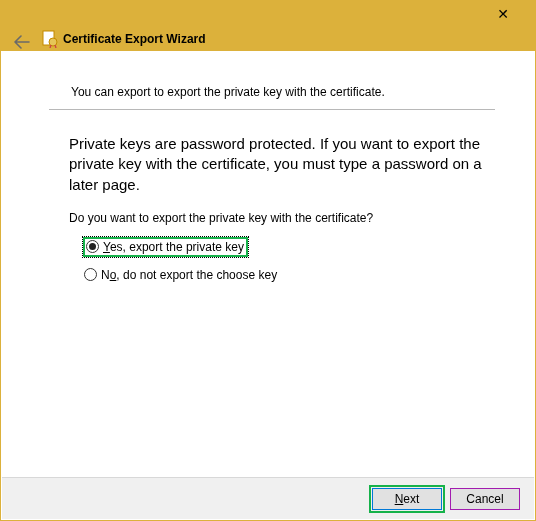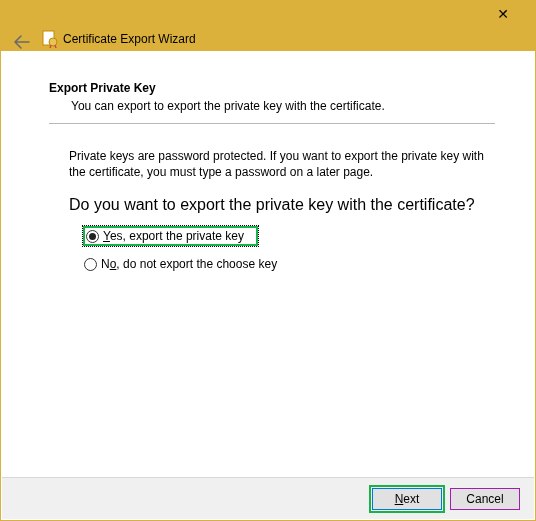--- a/index.html
+++ b/index.html
@@ -45,20 +45,21 @@
   .wizard-icon {
     position: absolute;
     left: 40px; top: 29px;
     width: 18px; height: 18px;
   }
   .wizard-title {
     position: absolute;
     left: 62px; top: 31px;
     font-size: 12px;
     color: #000;
+    font-weight: bold;
   }
   .content {
     position: absolute;
     left: 0; right: 0;
     top: 50px; bottom: 44px;
     background: #fff;
     padding: 30px 40px 0 48px;
   }
   .heading {
     font-weight: 600;
@@ -68,33 +69,33 @@
     margin: 4px 0 10px 22px;
     font-size: 12px;
   }
   .hr {
     border: none;
     border-top: 1px solid #b8b8b8;
     margin: 0 0 24px 0;
   }
   .body-text {
     margin: 0 0 16px 20px;
-    font-size: 12px;
+    font-size: 15px;
     line-height: 1.35;
   }
   .question {
     margin: 0 0 12px 20px;
-    font-size: 16px;
+    font-size: 12px;
   }
   .radio-group { margin-left: 34px; }
   .radio-row {
     display: inline-flex;
     align-items: center;
     gap: 4px;
-    padding: 1px 12px 1px 1px;
+    padding: 1px 2px 1px 1px;
     margin-bottom: 10px;
     cursor: pointer;
   }
   .radio-row.selected {
     outline: 1px dotted #000;
     border: 2px solid #16b24a;
   }
   .radio {
     width: 13px; height: 13px;
     border: 1px solid #333;
@@ -155,21 +156,20 @@
       <svg viewBox="0 0 18 18">
         <rect x="2" y="1" width="11" height="14" fill="#fff" stroke="#c48a00" stroke-width="1"></rect>
         <circle cx="12" cy="12" r="4" fill="#e6c558" stroke="#c48a00" stroke-width="1"></circle>
         <path d="M10 15 L9 18 M14 15 L15 18" stroke="#c44" stroke-width="1.4"></path>
       </svg>
     </div>
     <div class="wizard-title">Certificate Export Wizard</div>
   </div>
 
   <div class="content">
-    <div class="heading">Export Private Key</div>
     <div class="sub">You can export to export the private key with the certificate.</div>
     <hr class="hr">
     <p class="body-text">Private keys are password protected. If you want to export the private key with the certificate, you must type a password on a later page.</p>
     <p class="question">Do you want to export the private key with the certificate?</p>
 
     <div class="radio-group">
       <div>
         <label class="radio-row selected">
           <span class="radio checked"></span>
           <span class="radio-label"><u>Y</u><span>es, export the private key</span></span>

